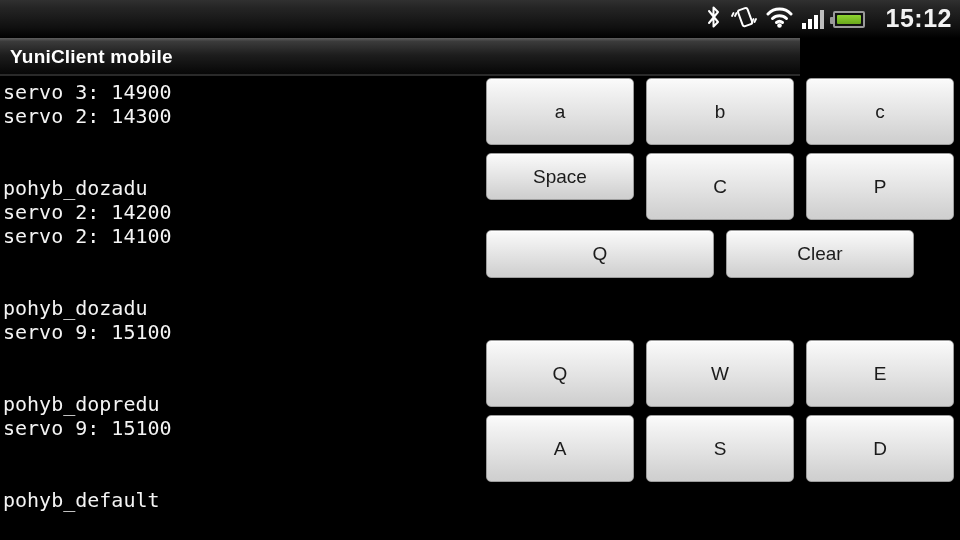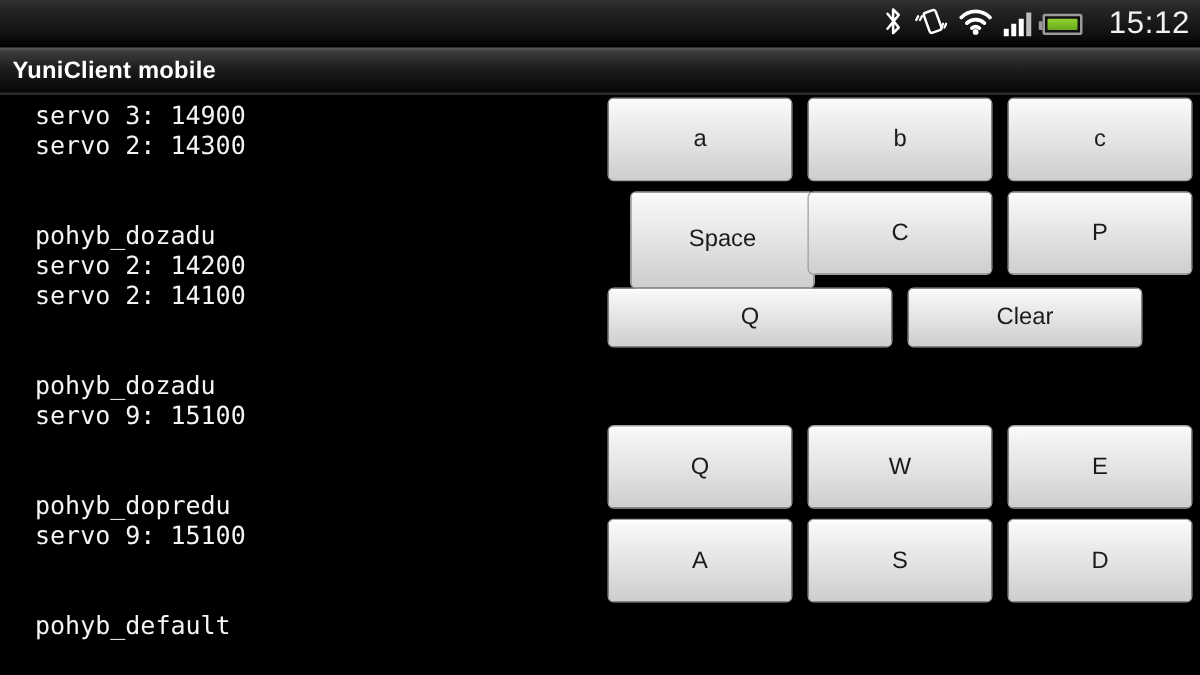--- a/index.html
+++ b/index.html
@@ -31,21 +31,21 @@
   #status-icons {
     display: flex;
     align-items: center;
     gap: 9px;
     height: 100%;
   }
   .sb-icon { display: block; }
   #status-clock {
     color: #f2f2f2;
     font-size: 25px;
-    font-weight: 400;
+    font-weight: 700;
     letter-spacing: 0.5px;
     margin-left: 12px;
     line-height: 1;
     padding-bottom: 2px;
   }
 
   
   .bars { display: flex; align-items: flex-end; gap: 2px; height: 20px; }
   .bars i { display: block; width: 4px; background: #ffffff; }
   .bars i.b1 { height: 6px; }
@@ -74,21 +74,21 @@
     left: -5px; top: 4px;
     width: 3px; height: 7px;
     background: #9a9a9a;
     border-radius: 1px 0 0 1px;
   }
 
   
   #title-bar {
     position: absolute;
     left: 0; top: 38px;
-    width: 960px; height: 38px;
+    width: 800px; height: 38px;
     background: linear-gradient(to bottom, #5e5e5e 0%, #3b3b3b 9%, #1d1d1d 45%, #0c0c0c 82%, #050505 100%);
     box-sizing: border-box;
     display: flex;
     align-items: center;
   }
   #title-bar::after {
     content: "";
     position: absolute;
     left: 0; bottom: 0;
     width: 100%; height: 2px;
@@ -104,21 +104,21 @@
 
   
   #log-area {
     position: absolute;
     left: 0; top: 78px;
     width: 478px; height: 462px;
     color: #f4f4f4;
     font-family: "DejaVu Sans Mono", "Liberation Mono", monospace;
     font-size: 20px;
     line-height: 24px;
-    padding: 2px 0 0 28px;
+    padding: 2px 0 0 3px;
     box-sizing: border-box;
     white-space: pre;
     overflow: hidden;
   }
   .log-line { min-height: 24px; }
 
   
   .btn {
     position: absolute;
     border: 1px solid #9d9d9d;
@@ -187,21 +187,21 @@
   <div id="title-bar">
     <span id="app-title">YuniClient mobile</span>
   </div>
 
   <div id="log-area"><div class="log-line">servo 3: 14900</div><div class="log-line">servo 2: 14300</div><div class="log-line"></div><div class="log-line"></div><div class="log-line">pohyb_dozadu</div><div class="log-line">servo 2: 14200</div><div class="log-line">servo 2: 14100</div><div class="log-line"></div><div class="log-line"></div><div class="log-line">pohyb_dozadu</div><div class="log-line">servo 9: 15100</div><div class="log-line"></div><div class="log-line"></div><div class="log-line">pohyb_dopredu</div><div class="log-line">servo 9: 15100</div><div class="log-line"></div><div class="log-line"></div><div class="log-line">pohyb_default</div></div>
 
   <div id="keypad">
       <div class="btn" style="left: 486px; top: 78px; width: 148px; height: 67px;">a</div>
       <div class="btn" style="left: 646px; top: 78px; width: 148px; height: 67px;">b</div>
       <div class="btn" style="left: 806px; top: 78px; width: 148px; height: 67px;">c</div>
-      <div class="btn" style="left: 486px; top: 153px; width: 148px; height: 78px; margin-left: 18px;">Space</div>
+      <div class="btn" style="left: 486px; top: 153px; width: 148px; height: 47px;">Space</div>
       <div class="btn" style="left: 646px; top: 153px; width: 148px; height: 67px;">C</div>
       <div class="btn" style="left: 806px; top: 153px; width: 148px; height: 67px;">P</div>
       <div class="btn" style="left: 486px; top: 230px; width: 228px; height: 48px;">Q</div>
       <div class="btn" style="left: 726px; top: 230px; width: 188px; height: 48px;">Clear</div>
       <div class="btn" style="left: 486px; top: 340px; width: 148px; height: 67px;">Q</div>
       <div class="btn" style="left: 646px; top: 340px; width: 148px; height: 67px;">W</div>
       <div class="btn" style="left: 806px; top: 340px; width: 148px; height: 67px;">E</div>
       <div class="btn" style="left: 486px; top: 415px; width: 148px; height: 67px;">A</div>
       <div class="btn" style="left: 646px; top: 415px; width: 148px; height: 67px;">S</div>
       <div class="btn" style="left: 806px; top: 415px; width: 148px; height: 67px;">D</div>

